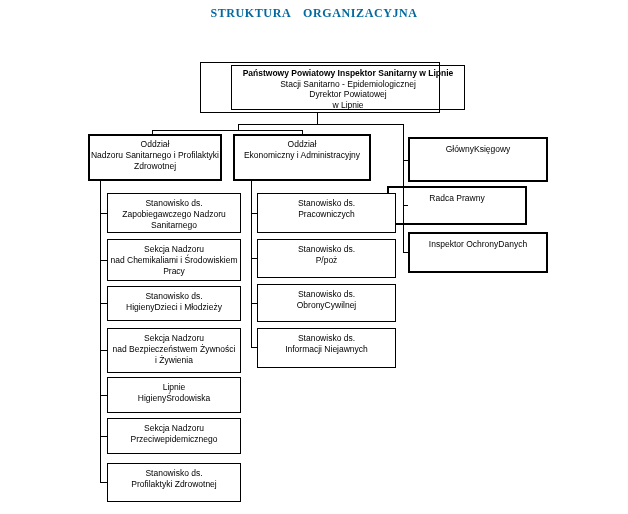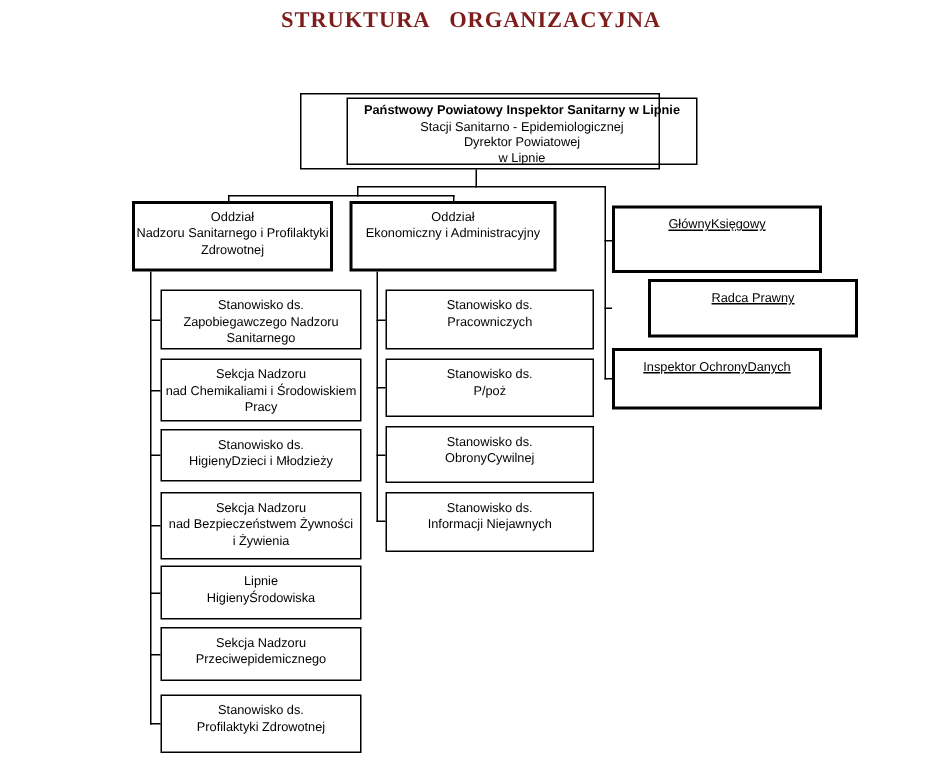--- a/index.html
+++ b/index.html
@@ -12,40 +12,40 @@
     overflow: hidden;
   }
   .title {
     position: absolute;
     top: 6px;
     left: 0;
     width: 628px;
     text-align: center;
     font-family: "Liberation Serif", serif;
     font-weight: bold;
-    font-size: 15px;
+    font-size: 12px;
     letter-spacing: 0.6px;
     word-spacing: 9px;
-    color: #7f1d1d;
+    color: #0369a1;
   }
   .box {
     position: absolute;
     box-sizing: border-box;
     background: #ffffff;
     border: 1px solid #000000;
     text-align: center;
     color: #000000;
     font-size: 8.5px;
     line-height: 11px;
     white-space: pre-line;
   }
   .thick { border-width: 2px; }
   .pad3 { padding-top: 3px; }
   .pad4 { padding-top: 4px; }
-  .pad5 { padding-top: 5px; text-decoration: underline; }
+  .pad5 { padding-top: 5px; }
   .root-box {
     position: absolute;
     box-sizing: border-box;
     left: 200px; top: 62px; width: 240px; height: 51px;
     border: 1px solid #000000;
     padding: 2px;
     background: #ffffff;
   }
   .root-inner {
     box-sizing: border-box;
@@ -80,21 +80,21 @@
     </div>
   </div>
 
   <div class="box thick pad3" style="left:88px; top:134px; width:134px; height:47px;">Oddział
 Nadzoru Sanitarnego i Profilaktyki
 Zdrowotnej</div>
   <div class="box thick pad3" style="left:233px; top:134px; width:138px; height:47px;">Oddział
 Ekonomiczny i Administracyjny</div>
 
   <div class="box thick pad5" style="left:408px; top:137px; width:140px; height:45px;">GłównyKsięgowy</div>
-  <div class="box thick pad5" style="left:432px; top:186px; width:140px; height:39px;">Radca Prawny</div>
+  <div class="box thick pad5" style="left:387px; top:186px; width:140px; height:39px;">Radca Prawny</div>
   <div class="box thick pad5" style="left:408px; top:232px; width:140px; height:41px;">Inspektor OchronyDanych</div>
 
   <div class="box pad4" style="left:107px; top:193px; width:134px; height:40px;">Stanowisko ds.
 Zapobiegawczego Nadzoru
 Sanitarnego</div>
   <div class="box pad4" style="left:107px; top:239px; width:134px; height:42px;">Sekcja Nadzoru
 nad Chemikaliami i Środowiskiem
 Pracy</div>
   <div class="box pad4" style="left:107px; top:286px; width:134px; height:35px;">Stanowisko ds.
 HigienyDzieci i Młodzieży</div>

